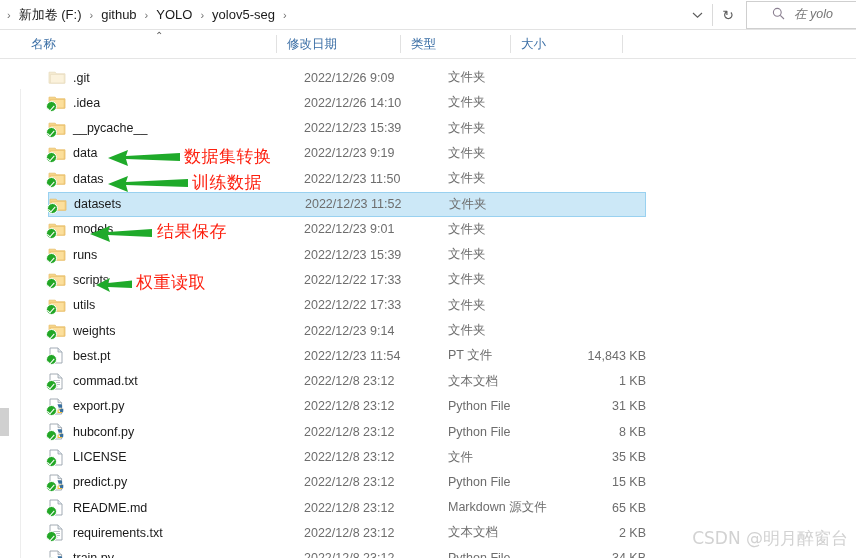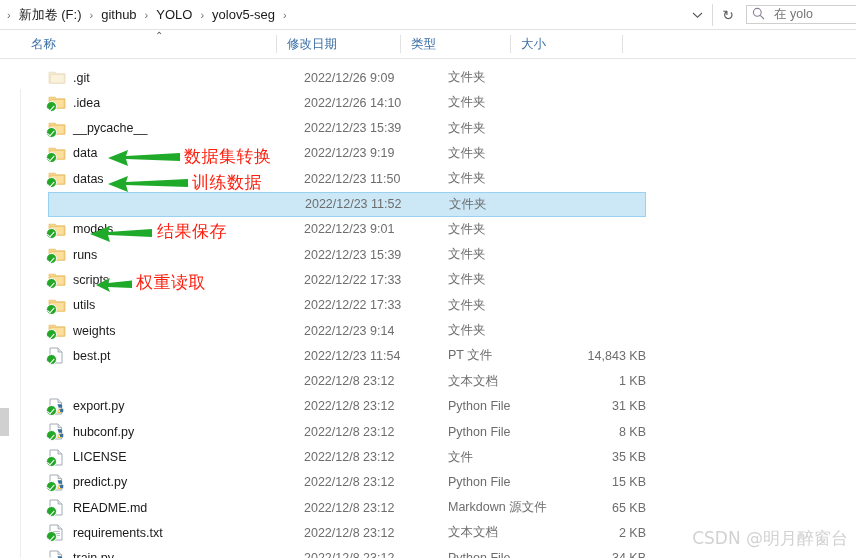--- a/index.html
+++ b/index.html
@@ -64,29 +64,30 @@
     font-size: 12px;
   }
   .addr-divider {
     width: 1px;
     height: 22px;
     background: #dadada;
     margin: 0 2px;
   }
   .searchbox {
     width: 110px;
-    height: 19px;
+    height: 28px;
     border: 1px solid #cfcfcf;
     border-right: none;
     display: flex;
     align-items: center;
-    padding-left: 5px;
+    padding-left: 25px;
     margin-left: 5px;
     box-sizing: border-box;
     overflow: hidden;
+    font-style: italic;
   }
   .search-ph {
     font-size: 12.5px;
     color: #767676;
     margin-left: 9px;
     white-space: nowrap;
   }
 
   
   .colheader {
@@ -374,20 +375,30 @@
             </svg>
             <span class="badge"></span>
           </span>
           <span class="fname">datas</span>
         </div>
         <div class="c-date">2022/12/23 11:50</div>
         <div class="c-type">文件夹</div>
         <div class="c-size"></div>
       </div>
       <div class="row selected" style="top: 132.5px;">
+        <div class="c-name">
+          <span class="icon">
+            <svg width="18" height="16" viewBox="0 0 18 16">
+              <path d="M1 3.2 h6.2 l1.3 1.6 H17 v9.4 H1 Z" fill="#f8d589" stroke="#e9bf6c" stroke-width="0.8"></path>
+              <path d="M2.4 5.4 H16.2 V14 H2.4 Z" fill="#fcdf9b" stroke="#e9bf6c" stroke-width="0.7"></path>
+            </svg>
+            <span class="badge"></span>
+          </span>
+          <span class="fname">datasets</span>
+        </div>
         <div class="c-date">2022/12/23 11:52</div>
         <div class="c-type">文件夹</div>
         <div class="c-size"></div>
       </div>
       <div class="row" style="top: 157.8px; padding-left: 24px;">
         <div class="c-name">
           <span class="icon">
             <svg width="18" height="16" viewBox="0 0 18 16">
               <path d="M1 3.2 h6.2 l1.3 1.6 H17 v9.4 H1 Z" fill="#f8d589" stroke="#e9bf6c" stroke-width="0.8"></path>
               <path d="M2.4 5.4 H16.2 V14 H2.4 Z" fill="#fcdf9b" stroke="#e9bf6c" stroke-width="0.7"></path>
@@ -469,120 +480,136 @@
             </svg>
             <span class="badge"></span>
           </span>
           <span class="fname">best.pt</span>
         </div>
         <div class="c-date">2022/12/23 11:54</div>
         <div class="c-type">PT 文件</div>
         <div class="c-size">14,843 KB</div>
       </div>
       <div class="row" style="top: 309.6px;">
-        <div class="c-date">2022/12/8 23:12</div>
-        <div class="c-type">文本文档</div>
-        <div class="c-size">1 KB</div>
-      </div>
-      <div class="row" style="top: 334.9px;">
-        <div class="c-name">
-          <span class="icon">
-            <svg width="17" height="17" viewBox="0 0 17 17">
-              <path d="M2 1 H10 L13.6 4.6 V16 H2 Z" fill="#ffffff" stroke="#9aa3ab" stroke-width="0.9"></path>
-              <path d="M10 1 V4.6 H13.6" fill="#e3e8ed" stroke="#9aa3ab" stroke-width="0.8"></path>
-              <path d="M9.5 6.2 h3.2 a1.4 1.4 0 0 1 1.4 1.4 v2.2 h-3.4 v0.9 h4.6 v2.6 a1.4 1.4 0 0 1 -1.4 1.4 h-1.4 Z" fill="#386f9e"></path>
-              <path d="M15.3 10.7 h-3.3 a1.3 1.3 0 0 0 -1.3 1.3 v2.1 h3.3 v0.8 h-4.5 v-2.4 a1.3 1.3 0 0 1 1.3 -1.3 h1.3 Z" fill="#f2c23d"></path>
-            </svg>
-            <span class="badge"></span>
-          </span>
-          <span class="fname">export.py</span>
-        </div>
-        <div class="c-date">2022/12/8 23:12</div>
-        <div class="c-type">Python File</div>
-        <div class="c-size">31 KB</div>
-      </div>
-      <div class="row" style="top: 360.2px;">
-        <div class="c-name">
-          <span class="icon">
-            <svg width="17" height="17" viewBox="0 0 17 17">
-              <path d="M2 1 H10 L13.6 4.6 V16 H2 Z" fill="#ffffff" stroke="#9aa3ab" stroke-width="0.9"></path>
-              <path d="M10 1 V4.6 H13.6" fill="#e3e8ed" stroke="#9aa3ab" stroke-width="0.8"></path>
-              <path d="M9.5 6.2 h3.2 a1.4 1.4 0 0 1 1.4 1.4 v2.2 h-3.4 v0.9 h4.6 v2.6 a1.4 1.4 0 0 1 -1.4 1.4 h-1.4 Z" fill="#386f9e"></path>
-              <path d="M15.3 10.7 h-3.3 a1.3 1.3 0 0 0 -1.3 1.3 v2.1 h3.3 v0.8 h-4.5 v-2.4 a1.3 1.3 0 0 1 1.3 -1.3 h1.3 Z" fill="#f2c23d"></path>
-            </svg>
-            <span class="badge"></span>
-          </span>
-          <span class="fname">hubconf.py</span>
-        </div>
-        <div class="c-date">2022/12/8 23:12</div>
-        <div class="c-type">Python File</div>
-        <div class="c-size">8 KB</div>
-      </div>
-      <div class="row" style="top: 385.5px;">
-        <div class="c-name">
-          <span class="icon">
-            <svg width="16" height="17" viewBox="0 0 16 17">
-              <path d="M2 1 H10 L14 5 V16 H2 Z" fill="#ffffff" stroke="#97a2ad" stroke-width="0.9"></path>
-              <path d="M10 1 V5 H14" fill="#dfe6ec" stroke="#97a2ad" stroke-width="0.8"></path>
-            </svg>
-            <span class="badge"></span>
-          </span>
-          <span class="fname">LICENSE</span>
-        </div>
-        <div class="c-date">2022/12/8 23:12</div>
-        <div class="c-type">文件</div>
-        <div class="c-size">35 KB</div>
-      </div>
-      <div class="row" style="top: 410.8px;">
-        <div class="c-name">
-          <span class="icon">
-            <svg width="17" height="17" viewBox="0 0 17 17">
-              <path d="M2 1 H10 L13.6 4.6 V16 H2 Z" fill="#ffffff" stroke="#9aa3ab" stroke-width="0.9"></path>
-              <path d="M10 1 V4.6 H13.6" fill="#e3e8ed" stroke="#9aa3ab" stroke-width="0.8"></path>
-              <path d="M9.5 6.2 h3.2 a1.4 1.4 0 0 1 1.4 1.4 v2.2 h-3.4 v0.9 h4.6 v2.6 a1.4 1.4 0 0 1 -1.4 1.4 h-1.4 Z" fill="#386f9e"></path>
-              <path d="M15.3 10.7 h-3.3 a1.3 1.3 0 0 0 -1.3 1.3 v2.1 h3.3 v0.8 h-4.5 v-2.4 a1.3 1.3 0 0 1 1.3 -1.3 h1.3 Z" fill="#f2c23d"></path>
-            </svg>
-            <span class="badge"></span>
-          </span>
-          <span class="fname">predict.py</span>
-        </div>
-        <div class="c-date">2022/12/8 23:12</div>
-        <div class="c-type">Python File</div>
-        <div class="c-size">15 KB</div>
-      </div>
-      <div class="row" style="top: 436.1px;">
-        <div class="c-name">
-          <span class="icon">
-            <svg width="16" height="17" viewBox="0 0 16 17">
-              <path d="M2 1 H10 L14 5 V16 H2 Z" fill="#ffffff" stroke="#97a2ad" stroke-width="0.9"></path>
-              <path d="M10 1 V5 H14" fill="#dfe6ec" stroke="#97a2ad" stroke-width="0.8"></path>
-            </svg>
-            <span class="badge"></span>
-          </span>
-          <span class="fname">README.md</span>
-        </div>
-        <div class="c-date">2022/12/8 23:12</div>
-        <div class="c-type">Markdown 源文件</div>
-        <div class="c-size">65 KB</div>
-      </div>
-      <div class="row" style="top: 461.4px;">
         <div class="c-name">
           <span class="icon">
             <svg width="16" height="17" viewBox="0 0 16 17">
               <path d="M2 1 H10 L14 5 V16 H2 Z" fill="#ffffff" stroke="#9aa3ab" stroke-width="0.9"></path>
               <path d="M10 1 V5 H14" fill="#e3e8ed" stroke="#9aa3ab" stroke-width="0.8"></path>
               <g stroke="#a8b1b9" stroke-width="0.8">
                 <line x1="4" y1="7.5" x2="12" y2="7.5"></line>
                 <line x1="4" y1="9.5" x2="12" y2="9.5"></line>
                 <line x1="4" y1="11.5" x2="12" y2="11.5"></line>
                 <line x1="4" y1="13.5" x2="9.5" y2="13.5"></line>
               </g>
             </svg>
             <span class="badge"></span>
           </span>
+          <span class="fname">commad.txt</span>
+        </div>
+        <div class="c-date">2022/12/8 23:12</div>
+        <div class="c-type">文本文档</div>
+        <div class="c-size">1 KB</div>
+      </div>
+      <div class="row" style="top: 334.9px;">
+        <div class="c-name">
+          <span class="icon">
+            <svg width="17" height="17" viewBox="0 0 17 17">
+              <path d="M2 1 H10 L13.6 4.6 V16 H2 Z" fill="#ffffff" stroke="#9aa3ab" stroke-width="0.9"></path>
+              <path d="M10 1 V4.6 H13.6" fill="#e3e8ed" stroke="#9aa3ab" stroke-width="0.8"></path>
+              <path d="M9.5 6.2 h3.2 a1.4 1.4 0 0 1 1.4 1.4 v2.2 h-3.4 v0.9 h4.6 v2.6 a1.4 1.4 0 0 1 -1.4 1.4 h-1.4 Z" fill="#386f9e"></path>
+              <path d="M15.3 10.7 h-3.3 a1.3 1.3 0 0 0 -1.3 1.3 v2.1 h3.3 v0.8 h-4.5 v-2.4 a1.3 1.3 0 0 1 1.3 -1.3 h1.3 Z" fill="#f2c23d"></path>
+            </svg>
+            <span class="badge"></span>
+          </span>
+          <span class="fname">export.py</span>
+        </div>
+        <div class="c-date">2022/12/8 23:12</div>
+        <div class="c-type">Python File</div>
+        <div class="c-size">31 KB</div>
+      </div>
+      <div class="row" style="top: 360.2px;">
+        <div class="c-name">
+          <span class="icon">
+            <svg width="17" height="17" viewBox="0 0 17 17">
+              <path d="M2 1 H10 L13.6 4.6 V16 H2 Z" fill="#ffffff" stroke="#9aa3ab" stroke-width="0.9"></path>
+              <path d="M10 1 V4.6 H13.6" fill="#e3e8ed" stroke="#9aa3ab" stroke-width="0.8"></path>
+              <path d="M9.5 6.2 h3.2 a1.4 1.4 0 0 1 1.4 1.4 v2.2 h-3.4 v0.9 h4.6 v2.6 a1.4 1.4 0 0 1 -1.4 1.4 h-1.4 Z" fill="#386f9e"></path>
+              <path d="M15.3 10.7 h-3.3 a1.3 1.3 0 0 0 -1.3 1.3 v2.1 h3.3 v0.8 h-4.5 v-2.4 a1.3 1.3 0 0 1 1.3 -1.3 h1.3 Z" fill="#f2c23d"></path>
+            </svg>
+            <span class="badge"></span>
+          </span>
+          <span class="fname">hubconf.py</span>
+        </div>
+        <div class="c-date">2022/12/8 23:12</div>
+        <div class="c-type">Python File</div>
+        <div class="c-size">8 KB</div>
+      </div>
+      <div class="row" style="top: 385.5px;">
+        <div class="c-name">
+          <span class="icon">
+            <svg width="16" height="17" viewBox="0 0 16 17">
+              <path d="M2 1 H10 L14 5 V16 H2 Z" fill="#ffffff" stroke="#97a2ad" stroke-width="0.9"></path>
+              <path d="M10 1 V5 H14" fill="#dfe6ec" stroke="#97a2ad" stroke-width="0.8"></path>
+            </svg>
+            <span class="badge"></span>
+          </span>
+          <span class="fname">LICENSE</span>
+        </div>
+        <div class="c-date">2022/12/8 23:12</div>
+        <div class="c-type">文件</div>
+        <div class="c-size">35 KB</div>
+      </div>
+      <div class="row" style="top: 410.8px;">
+        <div class="c-name">
+          <span class="icon">
+            <svg width="17" height="17" viewBox="0 0 17 17">
+              <path d="M2 1 H10 L13.6 4.6 V16 H2 Z" fill="#ffffff" stroke="#9aa3ab" stroke-width="0.9"></path>
+              <path d="M10 1 V4.6 H13.6" fill="#e3e8ed" stroke="#9aa3ab" stroke-width="0.8"></path>
+              <path d="M9.5 6.2 h3.2 a1.4 1.4 0 0 1 1.4 1.4 v2.2 h-3.4 v0.9 h4.6 v2.6 a1.4 1.4 0 0 1 -1.4 1.4 h-1.4 Z" fill="#386f9e"></path>
+              <path d="M15.3 10.7 h-3.3 a1.3 1.3 0 0 0 -1.3 1.3 v2.1 h3.3 v0.8 h-4.5 v-2.4 a1.3 1.3 0 0 1 1.3 -1.3 h1.3 Z" fill="#f2c23d"></path>
+            </svg>
+            <span class="badge"></span>
+          </span>
+          <span class="fname">predict.py</span>
+        </div>
+        <div class="c-date">2022/12/8 23:12</div>
+        <div class="c-type">Python File</div>
+        <div class="c-size">15 KB</div>
+      </div>
+      <div class="row" style="top: 436.1px;">
+        <div class="c-name">
+          <span class="icon">
+            <svg width="16" height="17" viewBox="0 0 16 17">
+              <path d="M2 1 H10 L14 5 V16 H2 Z" fill="#ffffff" stroke="#97a2ad" stroke-width="0.9"></path>
+              <path d="M10 1 V5 H14" fill="#dfe6ec" stroke="#97a2ad" stroke-width="0.8"></path>
+            </svg>
+            <span class="badge"></span>
+          </span>
+          <span class="fname">README.md</span>
+        </div>
+        <div class="c-date">2022/12/8 23:12</div>
+        <div class="c-type">Markdown 源文件</div>
+        <div class="c-size">65 KB</div>
+      </div>
+      <div class="row" style="top: 461.4px;">
+        <div class="c-name">
+          <span class="icon">
+            <svg width="16" height="17" viewBox="0 0 16 17">
+              <path d="M2 1 H10 L14 5 V16 H2 Z" fill="#ffffff" stroke="#9aa3ab" stroke-width="0.9"></path>
+              <path d="M10 1 V5 H14" fill="#e3e8ed" stroke="#9aa3ab" stroke-width="0.8"></path>
+              <g stroke="#a8b1b9" stroke-width="0.8">
+                <line x1="4" y1="7.5" x2="12" y2="7.5"></line>
+                <line x1="4" y1="9.5" x2="12" y2="9.5"></line>
+                <line x1="4" y1="11.5" x2="12" y2="11.5"></line>
+                <line x1="4" y1="13.5" x2="9.5" y2="13.5"></line>
+              </g>
+            </svg>
+            <span class="badge"></span>
+          </span>
           <span class="fname">requirements.txt</span>
         </div>
         <div class="c-date">2022/12/8 23:12</div>
         <div class="c-type">文本文档</div>
         <div class="c-size">2 KB</div>
       </div>
       <div class="row" style="top: 486.7px;">
         <div class="c-name">
           <span class="icon">
             <svg width="17" height="17" viewBox="0 0 17 17">

